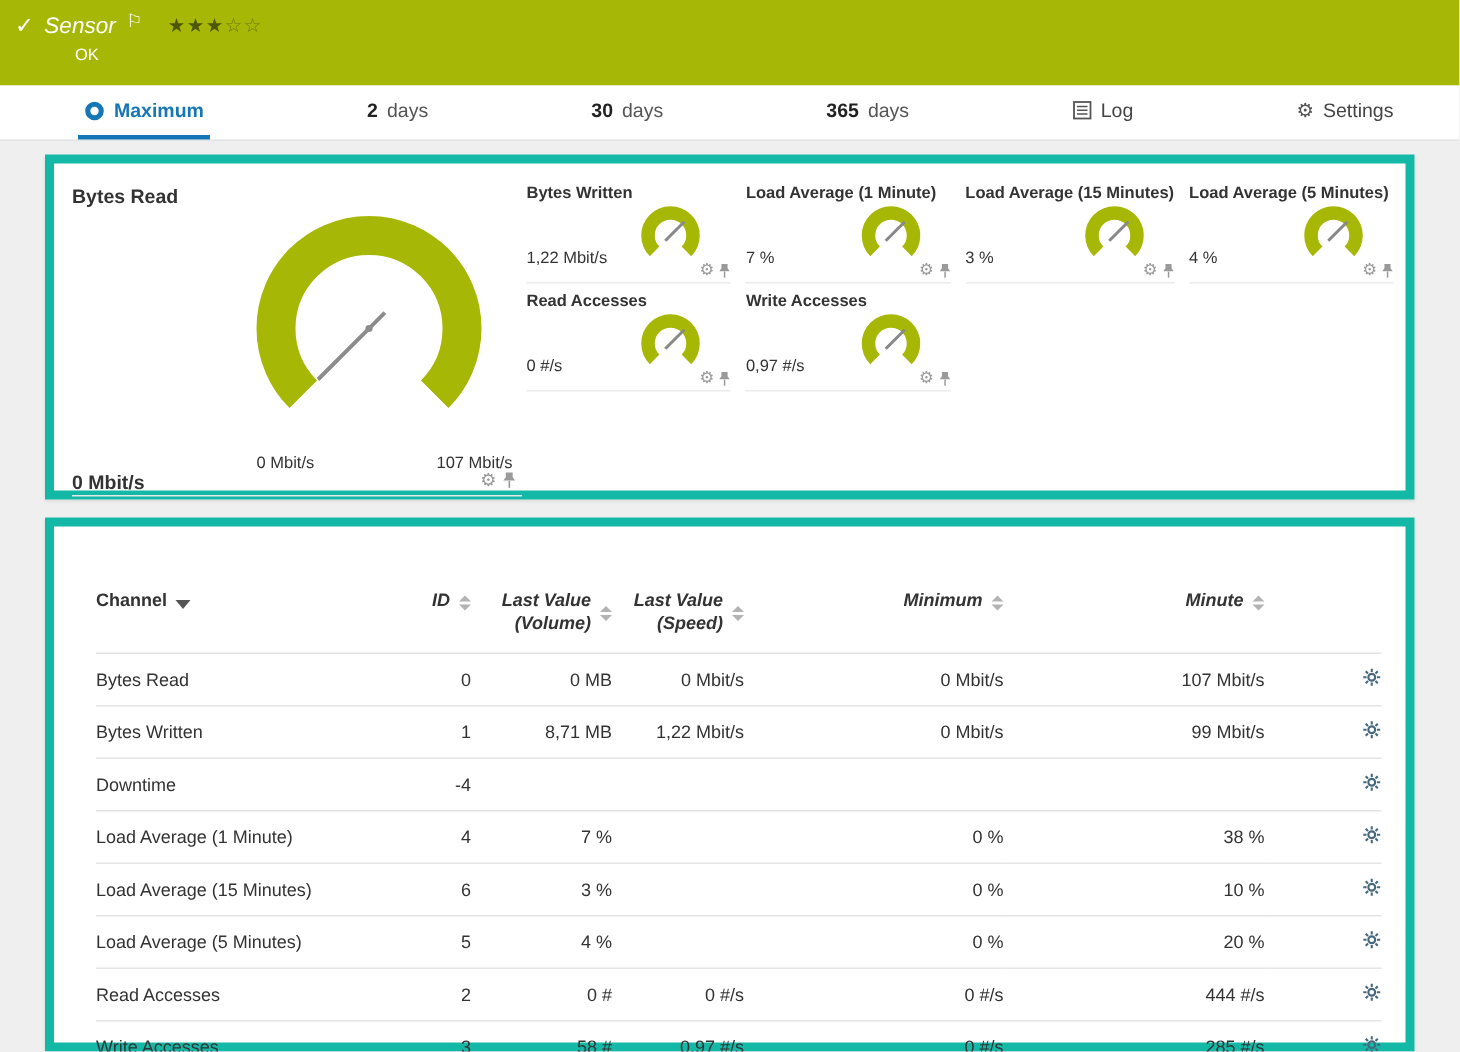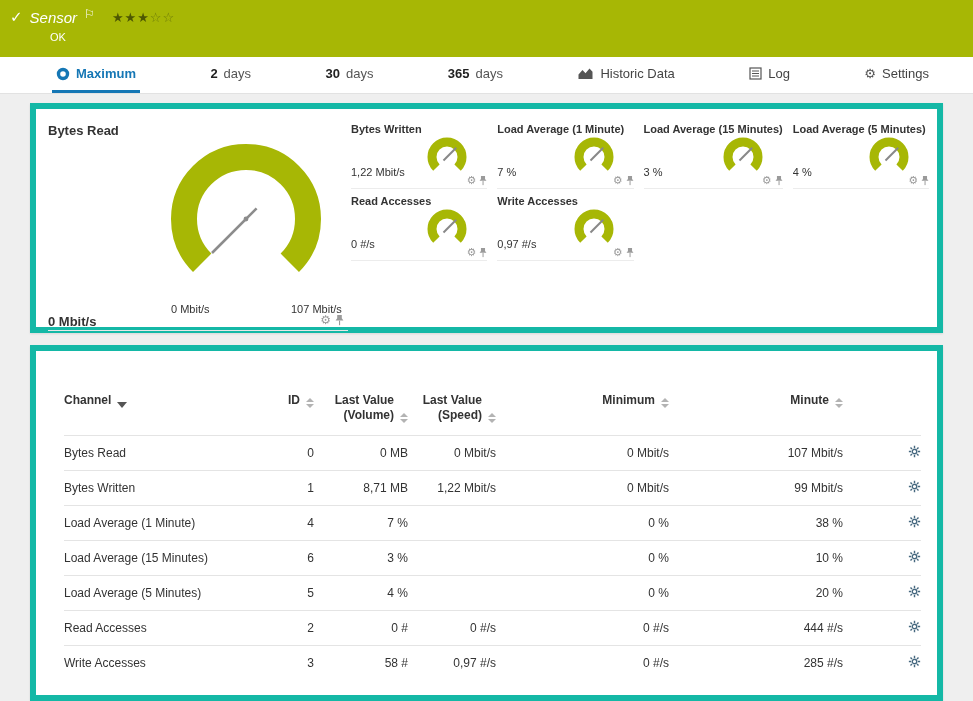--- a/index.html
+++ b/index.html
@@ -54,24 +54,24 @@
   .mini-title { font-size:11px; font-weight:bold; color:#333; white-space:nowrap; overflow:hidden; padding-top:2px; }
   .mini-dial { position:absolute; right:16px; top:14px; }
   .mini-value { position:absolute; left:0; bottom:10px; font-size:11px; color:#333; }
   .mini-icons { position:absolute; right:0; bottom:2px; display:flex; align-items:center; gap:3px; }
   .mini-icons .gear-small { font-size:11px; }
 
   
   .channel-table-wrap { padding:0 28px; }
   table.channels { width:100%; border-collapse:collapse; table-layout:fixed; }
   table.channels th { font-size:12px; color:#333; padding:42px 0 12px 0; vertical-align:top; }
-  .th-flex { display:flex; align-items:flex-end; gap:6px; }
+  .th-flex { display:flex; align-items:center; gap:6px; }
   .th-right .th-flex { justify-content:flex-end; }
   .th-text { white-space:pre-line; text-align:left; line-height:1.25; font-weight:bold; }
-  .th-right .th-text { text-align:right; }
+  .th-right .th-text { text-align:right;font-style:italic; }
   .sort-both { display:inline-flex; flex-direction:column; gap:2px; margin-top:2px; }
   .sort-both i { display:block; width:0; height:0; border-left:4px solid transparent; border-right:4px solid transparent; }
   .sort-both .up   { border-bottom:4px solid #b3b3b3; }
   .sort-both .down { border-top:4px solid #b3b3b3; }
   .sort-down-solid { display:inline-block; width:0; height:0; margin-top:4px;
                      border-left:5px solid transparent; border-right:5px solid transparent;
                      border-top:6px solid #555; }
   table.channels tbody tr { border-top:1px solid #e4e4e4; }
   table.channels td { font-size:12px; color:#333; padding:9px 0; }
   td.num { text-align:right; }
@@ -106,28 +106,20 @@
       <span class="num">2</span>
       <span class="muted">days</span>
     </div>
     <div class="tab">
       <span class="num">30</span>
       <span class="muted">days</span>
     </div>
     <div class="tab">
       <span class="num">365</span>
       <span class="muted">days</span>
-    </div>
-    <div class="tab">
-      <span class="tab-icon">
-        <svg width="17" height="13" viewBox="0 0 17 13">
-            <path d="M1.5 12 L1.5 7.5 L5.5 3 L8.5 6.2 L12.5 1.5 L15.5 4.8 L15.5 12 Z" fill="#555"></path>
-          </svg>
-      </span>
-      <span>Historic Data</span>
     </div>
     <div class="tab">
       <span class="tab-icon">
         <svg width="13" height="13" viewBox="0 0 13 13">
             <rect x="1" y="1" width="11" height="11" fill="none" stroke="#555" stroke-width="1.2"></rect>
             <line x1="3" y1="4" x2="10" y2="4" stroke="#555" stroke-width="1"></line>
             <line x1="3" y1="6.5" x2="10" y2="6.5" stroke="#555" stroke-width="1"></line>
             <line x1="3" y1="9" x2="10" y2="9" stroke="#555" stroke-width="1"></line>
           </svg>
       </span>
@@ -356,20 +348,34 @@
             <td class="num">0 Mbit/s</td>
             <td class="num">99 Mbit/s</td>
             <td class="icon-cell"><span class="row-gear"><svg width="13" height="13" viewBox="0 0 12 12">
                     <g stroke="#46687f" stroke-width="1.3" fill="none">
                       <circle cx="6" cy="6" r="2.1"></circle>
                       <path d="M6 0.8v2 M6 9.2v2 M0.8 6h2 M9.2 6h2 M2.3 2.3l1.4 1.4 M8.3 8.3l1.4 1.4 M9.7 2.3L8.3 3.7 M3.7 8.3L2.3 9.7"></path>
                     </g>
                   </svg></span></td>
           </tr>
           <tr>
+            <td>Downtime</td>
+            <td class="num">-4</td>
+            <td class="num"></td>
+            <td class="num"></td>
+            <td class="num"></td>
+            <td class="num"></td>
+            <td class="icon-cell"><span class="row-gear"><svg width="13" height="13" viewBox="0 0 12 12">
+                    <g stroke="#46687f" stroke-width="1.3" fill="none">
+                      <circle cx="6" cy="6" r="2.1"></circle>
+                      <path d="M6 0.8v2 M6 9.2v2 M0.8 6h2 M9.2 6h2 M2.3 2.3l1.4 1.4 M8.3 8.3l1.4 1.4 M9.7 2.3L8.3 3.7 M3.7 8.3L2.3 9.7"></path>
+                    </g>
+                  </svg></span></td>
+          </tr>
+          <tr>
             <td>Load Average (1 Minute)</td>
             <td class="num">4</td>
             <td class="num">7 %</td>
             <td class="num"></td>
             <td class="num">0 %</td>
             <td class="num">38 %</td>
             <td class="icon-cell"><span class="row-gear"><svg width="13" height="13" viewBox="0 0 12 12">
                     <g stroke="#46687f" stroke-width="1.3" fill="none">
                       <circle cx="6" cy="6" r="2.1"></circle>
                       <path d="M6 0.8v2 M6 9.2v2 M0.8 6h2 M9.2 6h2 M2.3 2.3l1.4 1.4 M8.3 8.3l1.4 1.4 M9.7 2.3L8.3 3.7 M3.7 8.3L2.3 9.7"></path>

